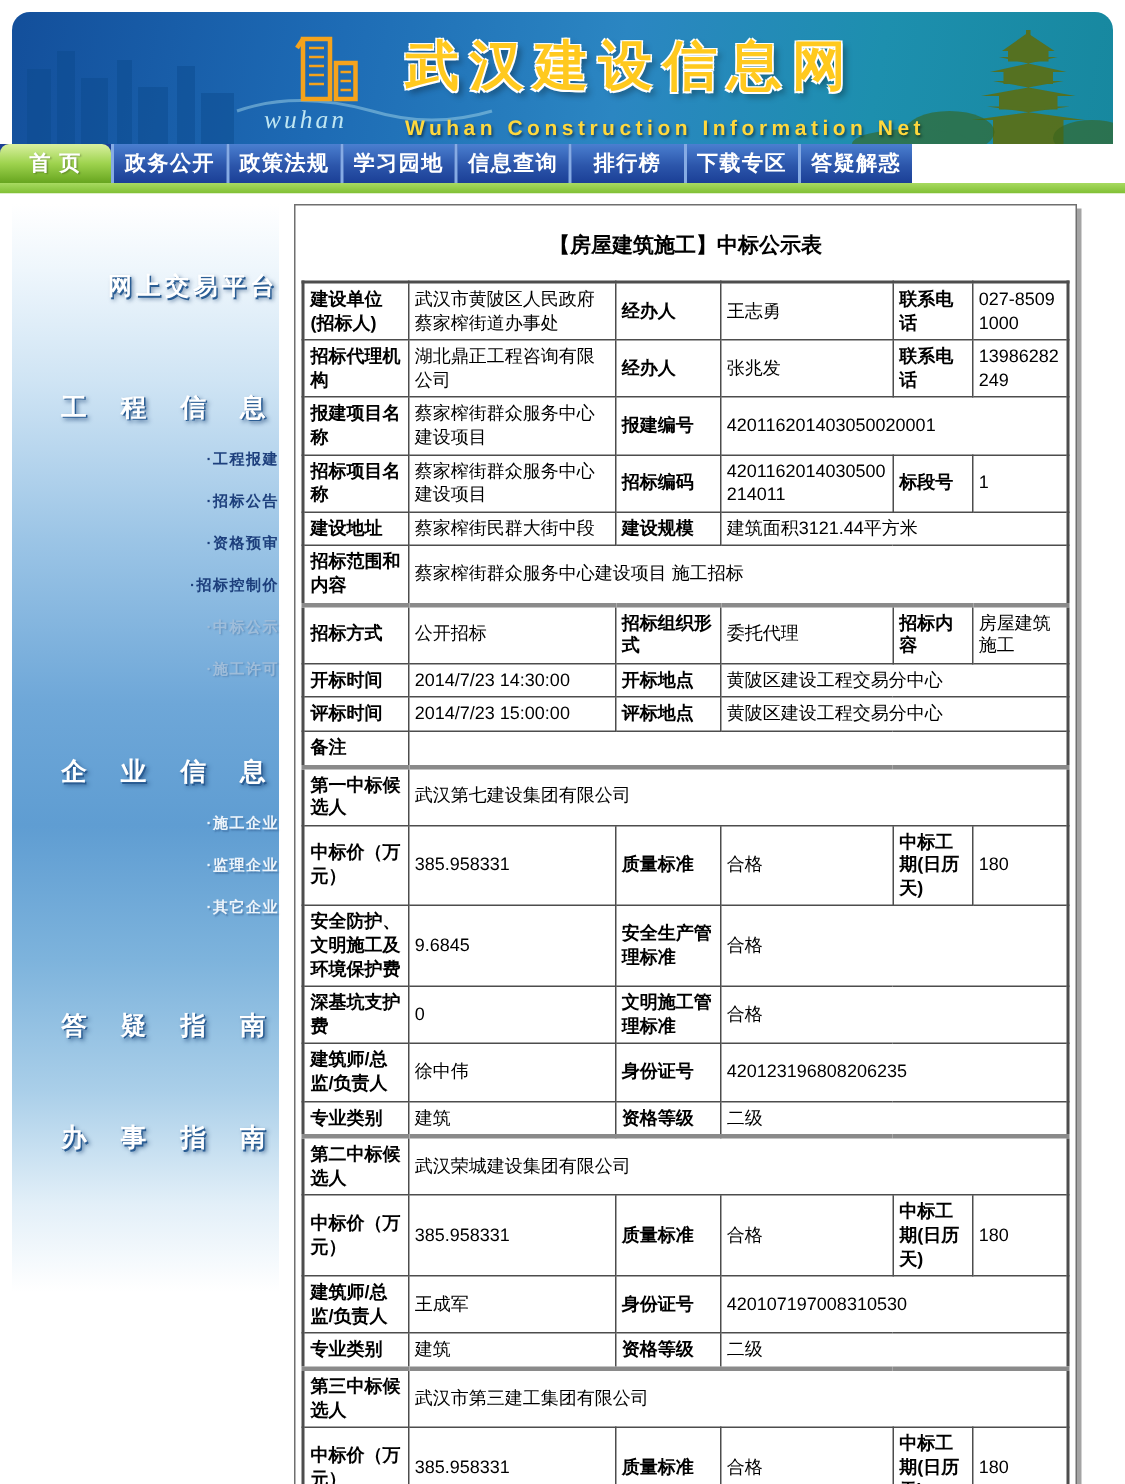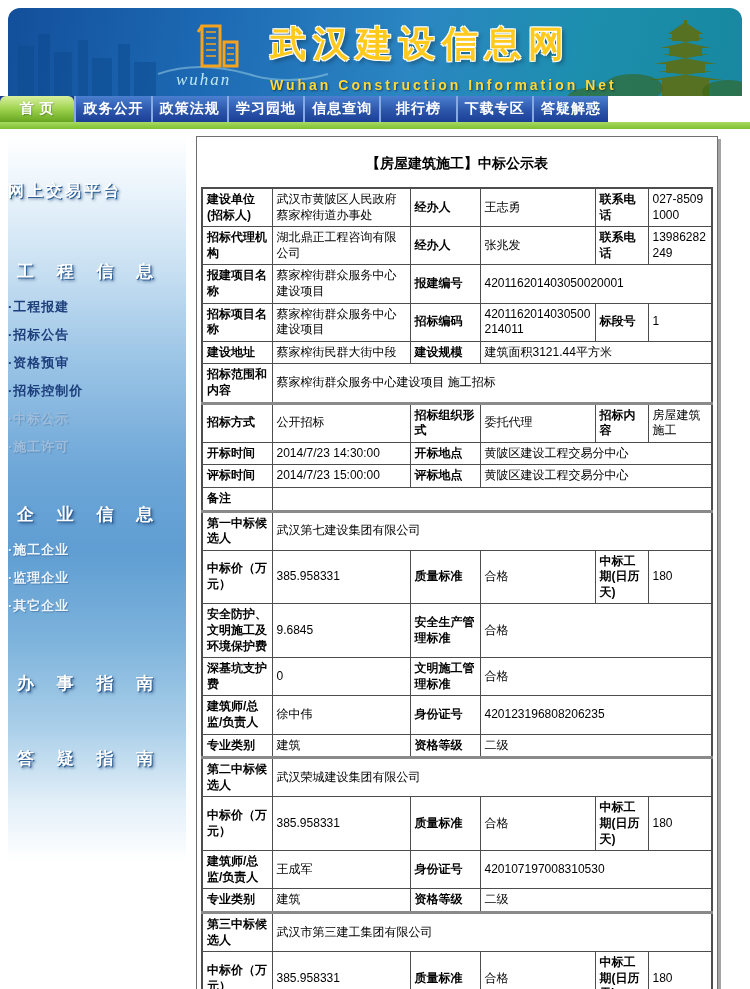--- a/index.html
+++ b/index.html
@@ -50,36 +50,36 @@
     border-radius:6px 6px 0 0; border-left:none;
     text-shadow:1px 1px 1px rgba(0,0,0,.25);
   }
   .green-strip { height:7px; background:linear-gradient(#a8da61,#7fbf33); }
 
   
   .content-row { display:flex; align-items:flex-start; padding:7px 0 8px 8px; background:#fff; }
   .sidebar {
     width:178px; min-height:740px; flex:0 0 178px;
     background:linear-gradient(180deg,#ffffff 0%,#eef6fc 6%,#cfe4f4 16%,#9cc5e6 30%,#6ea7d8 45%,#5f9dd2 56%,#7db3dc 68%,#aacfe9 80%,#e2eff8 90%,#ffffff 98%);
-    border-radius:0 0 8px 8px; padding-top:45px; text-align:left;
+    border-radius:0 0 8px 8px; padding-top:45px; text-align:right;
   }
   .sb-platform {
     color:#fff; font-size:16px; font-weight:bold; letter-spacing:3px;
     text-shadow:1px 1px 0 #2a5d94, 2px 2px 3px rgba(20,60,110,.6);
   }
   .sb-section-title {
     margin-top:42px; color:#fff; font-size:17px; font-weight:bold; letter-spacing:9px;
     text-indent:9px; text-shadow:1px 1px 0 #2a5d94, 2px 2px 3px rgba(20,60,110,.65);
     cursor:pointer;
   }
   .sb-section-title.first { margin-top:58px; }
   .sb-section-title.spaced { margin-top:52px; }
   .sb-items { margin-top:10px; }
   .sb-item {
-    height:28px; line-height:28px; font-size:13px; font-weight:bold;
+    height:28px; line-height:28px; font-size:10px; font-weight:bold;
     cursor:pointer; letter-spacing:1px;
   }
   .sb-item.dark  { color:#1d3f7c; }
   .sb-item.light { color:#9fbdda; text-shadow:1px 1px 1px rgba(40,80,130,.3); }
   .sb-item.white { color:#eef5fb; text-shadow:1px 1px 1px rgba(40,80,130,.45); }
 
   .main-panel {
     margin-left:10px; width:522px; background:#fff;
     border:1px solid #6f6f6f; box-shadow:3px 3px 0 rgba(90,90,90,.55);
     padding:18px 4px 6px 4px; min-height:720px;
@@ -181,22 +181,22 @@
             <div class="sb-item dark">·招标控制价</div>
             <div class="sb-item light">·中标公示</div>
             <div class="sb-item light">·施工许可</div>
           </div>
           <div class="sb-section-title">企 业 信 息</div>
           <div class="sb-items">
             <div class="sb-item white">·施工企业</div>
             <div class="sb-item white">·监理企业</div>
             <div class="sb-item white">·其它企业</div>
           </div>
+          <div class="sb-section-title spaced">答 疑 指 南</div>
           <div class="sb-section-title spaced">办 事 指 南</div>
-          <div class="sb-section-title spaced">答 疑 指 南</div>
         </div>
     </div>
 
     <div class="main-panel">
       <div class="table-title">【房屋建筑施工】中标公示表</div>
       <table class="notice">
         <colgroup>
           <col style="width:70px">
             <col style="width:138px">
             <col style="width:70px">

